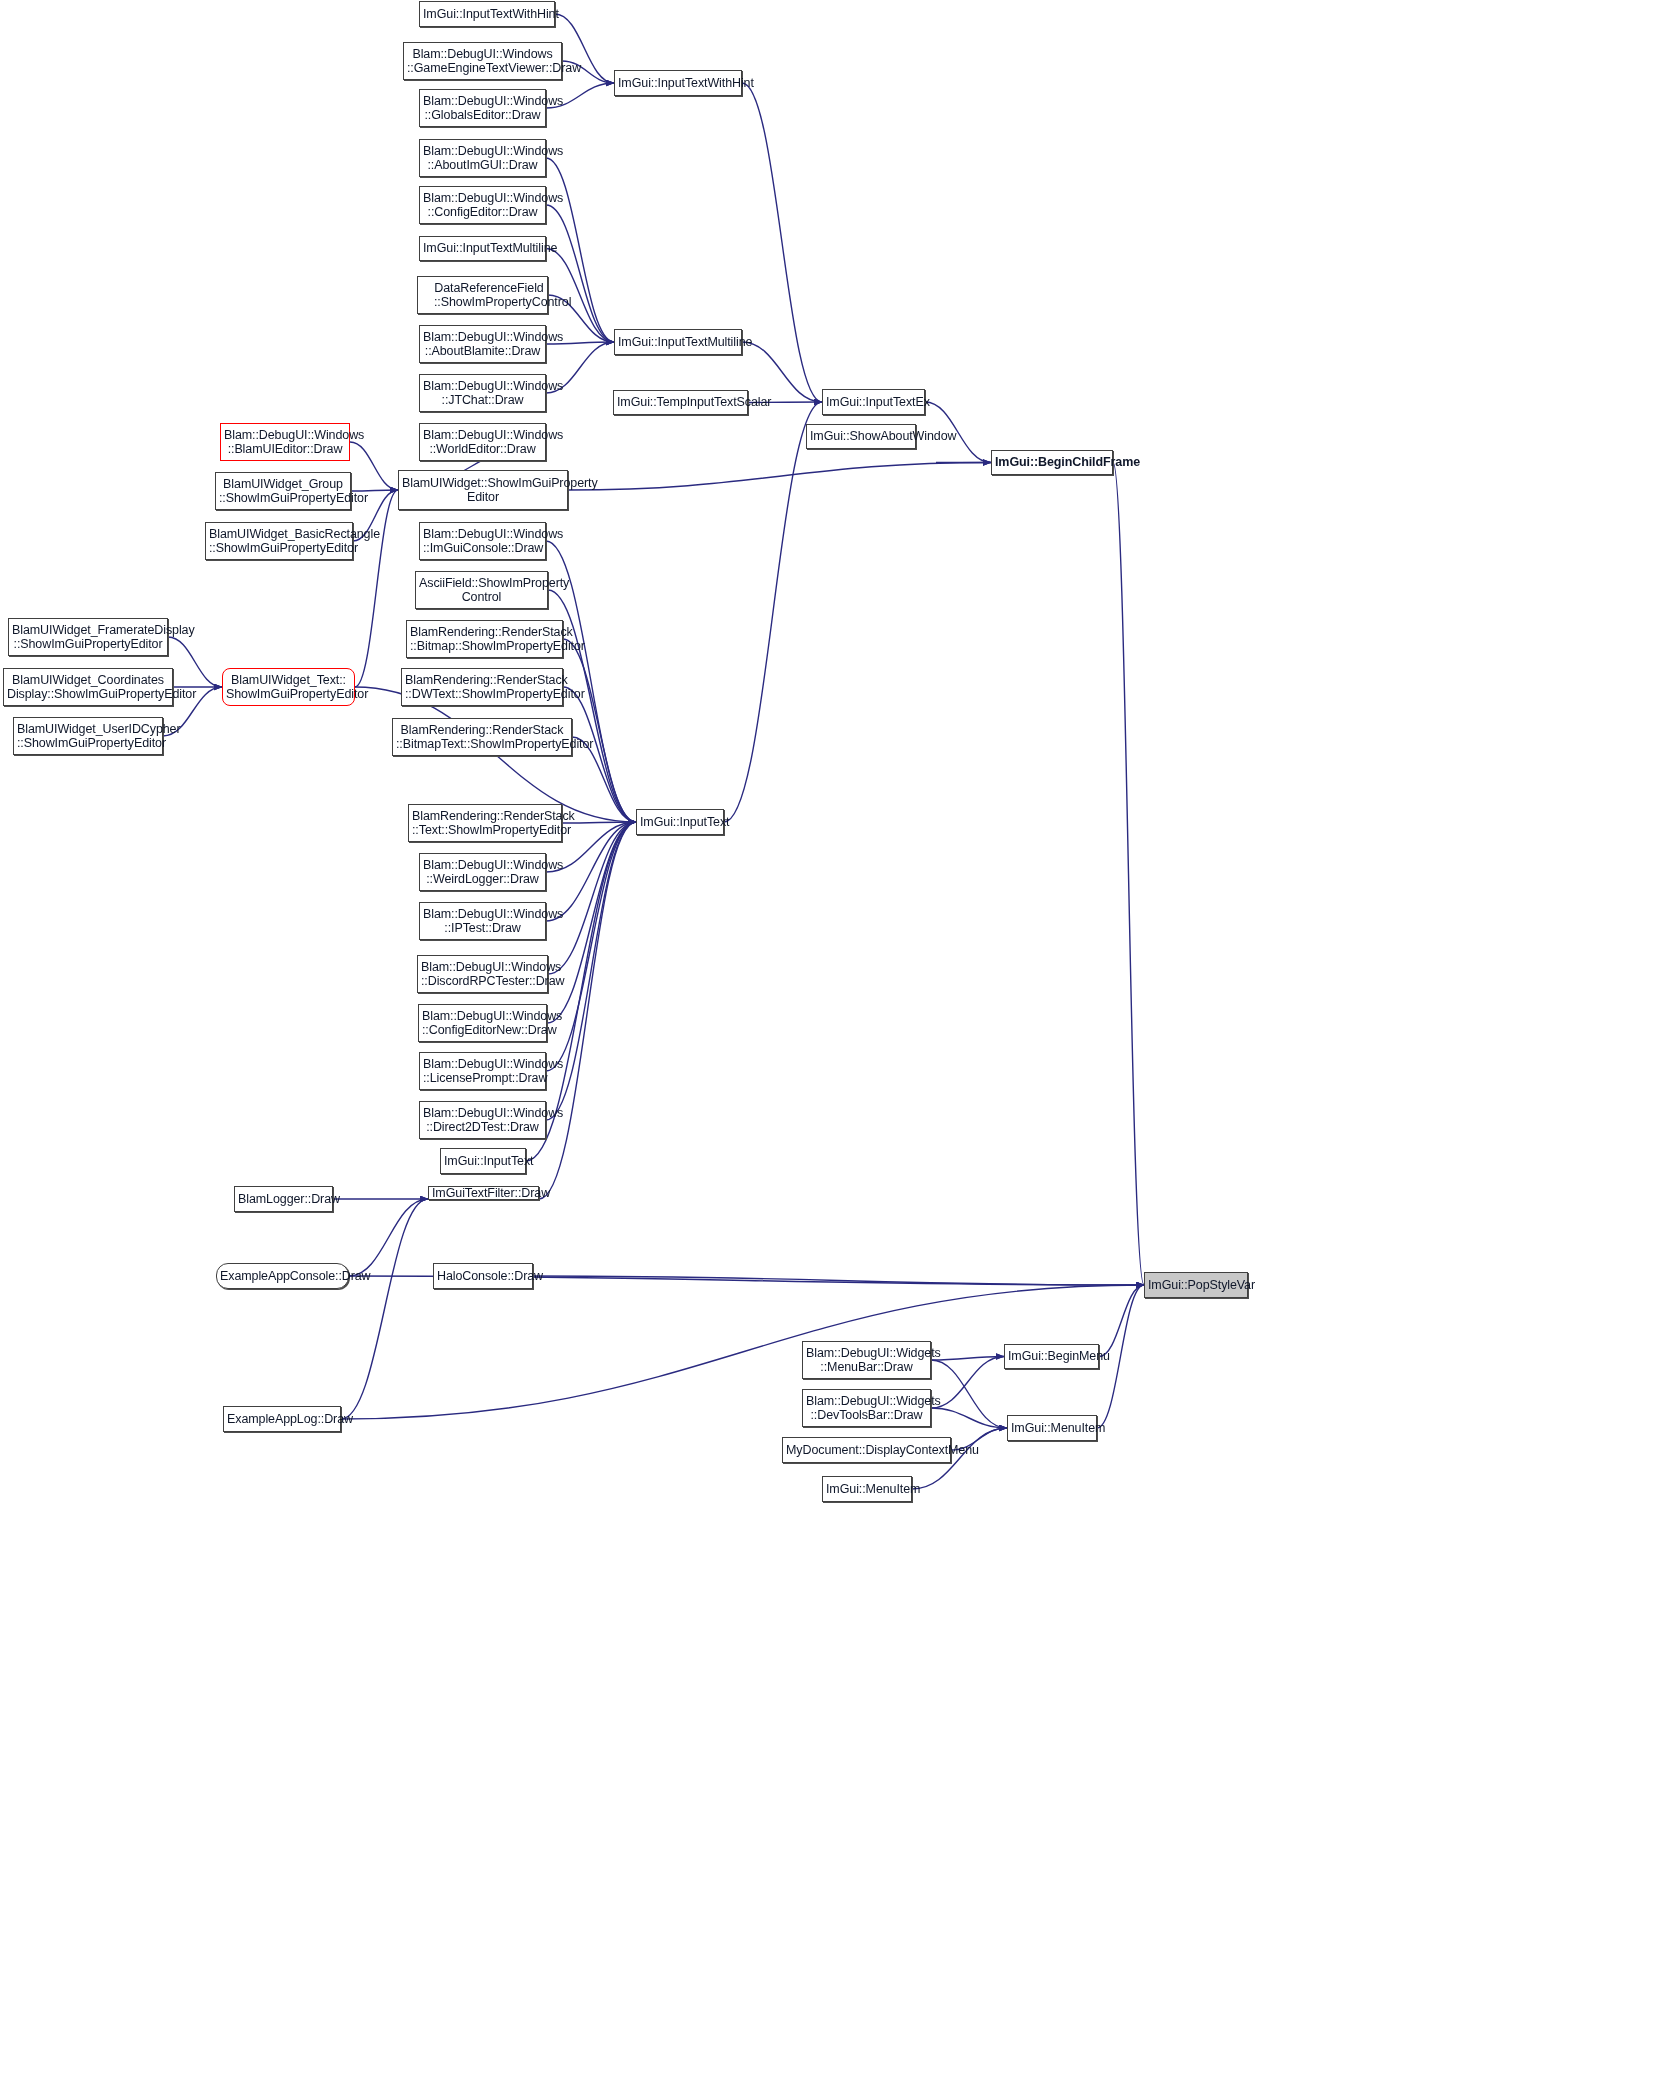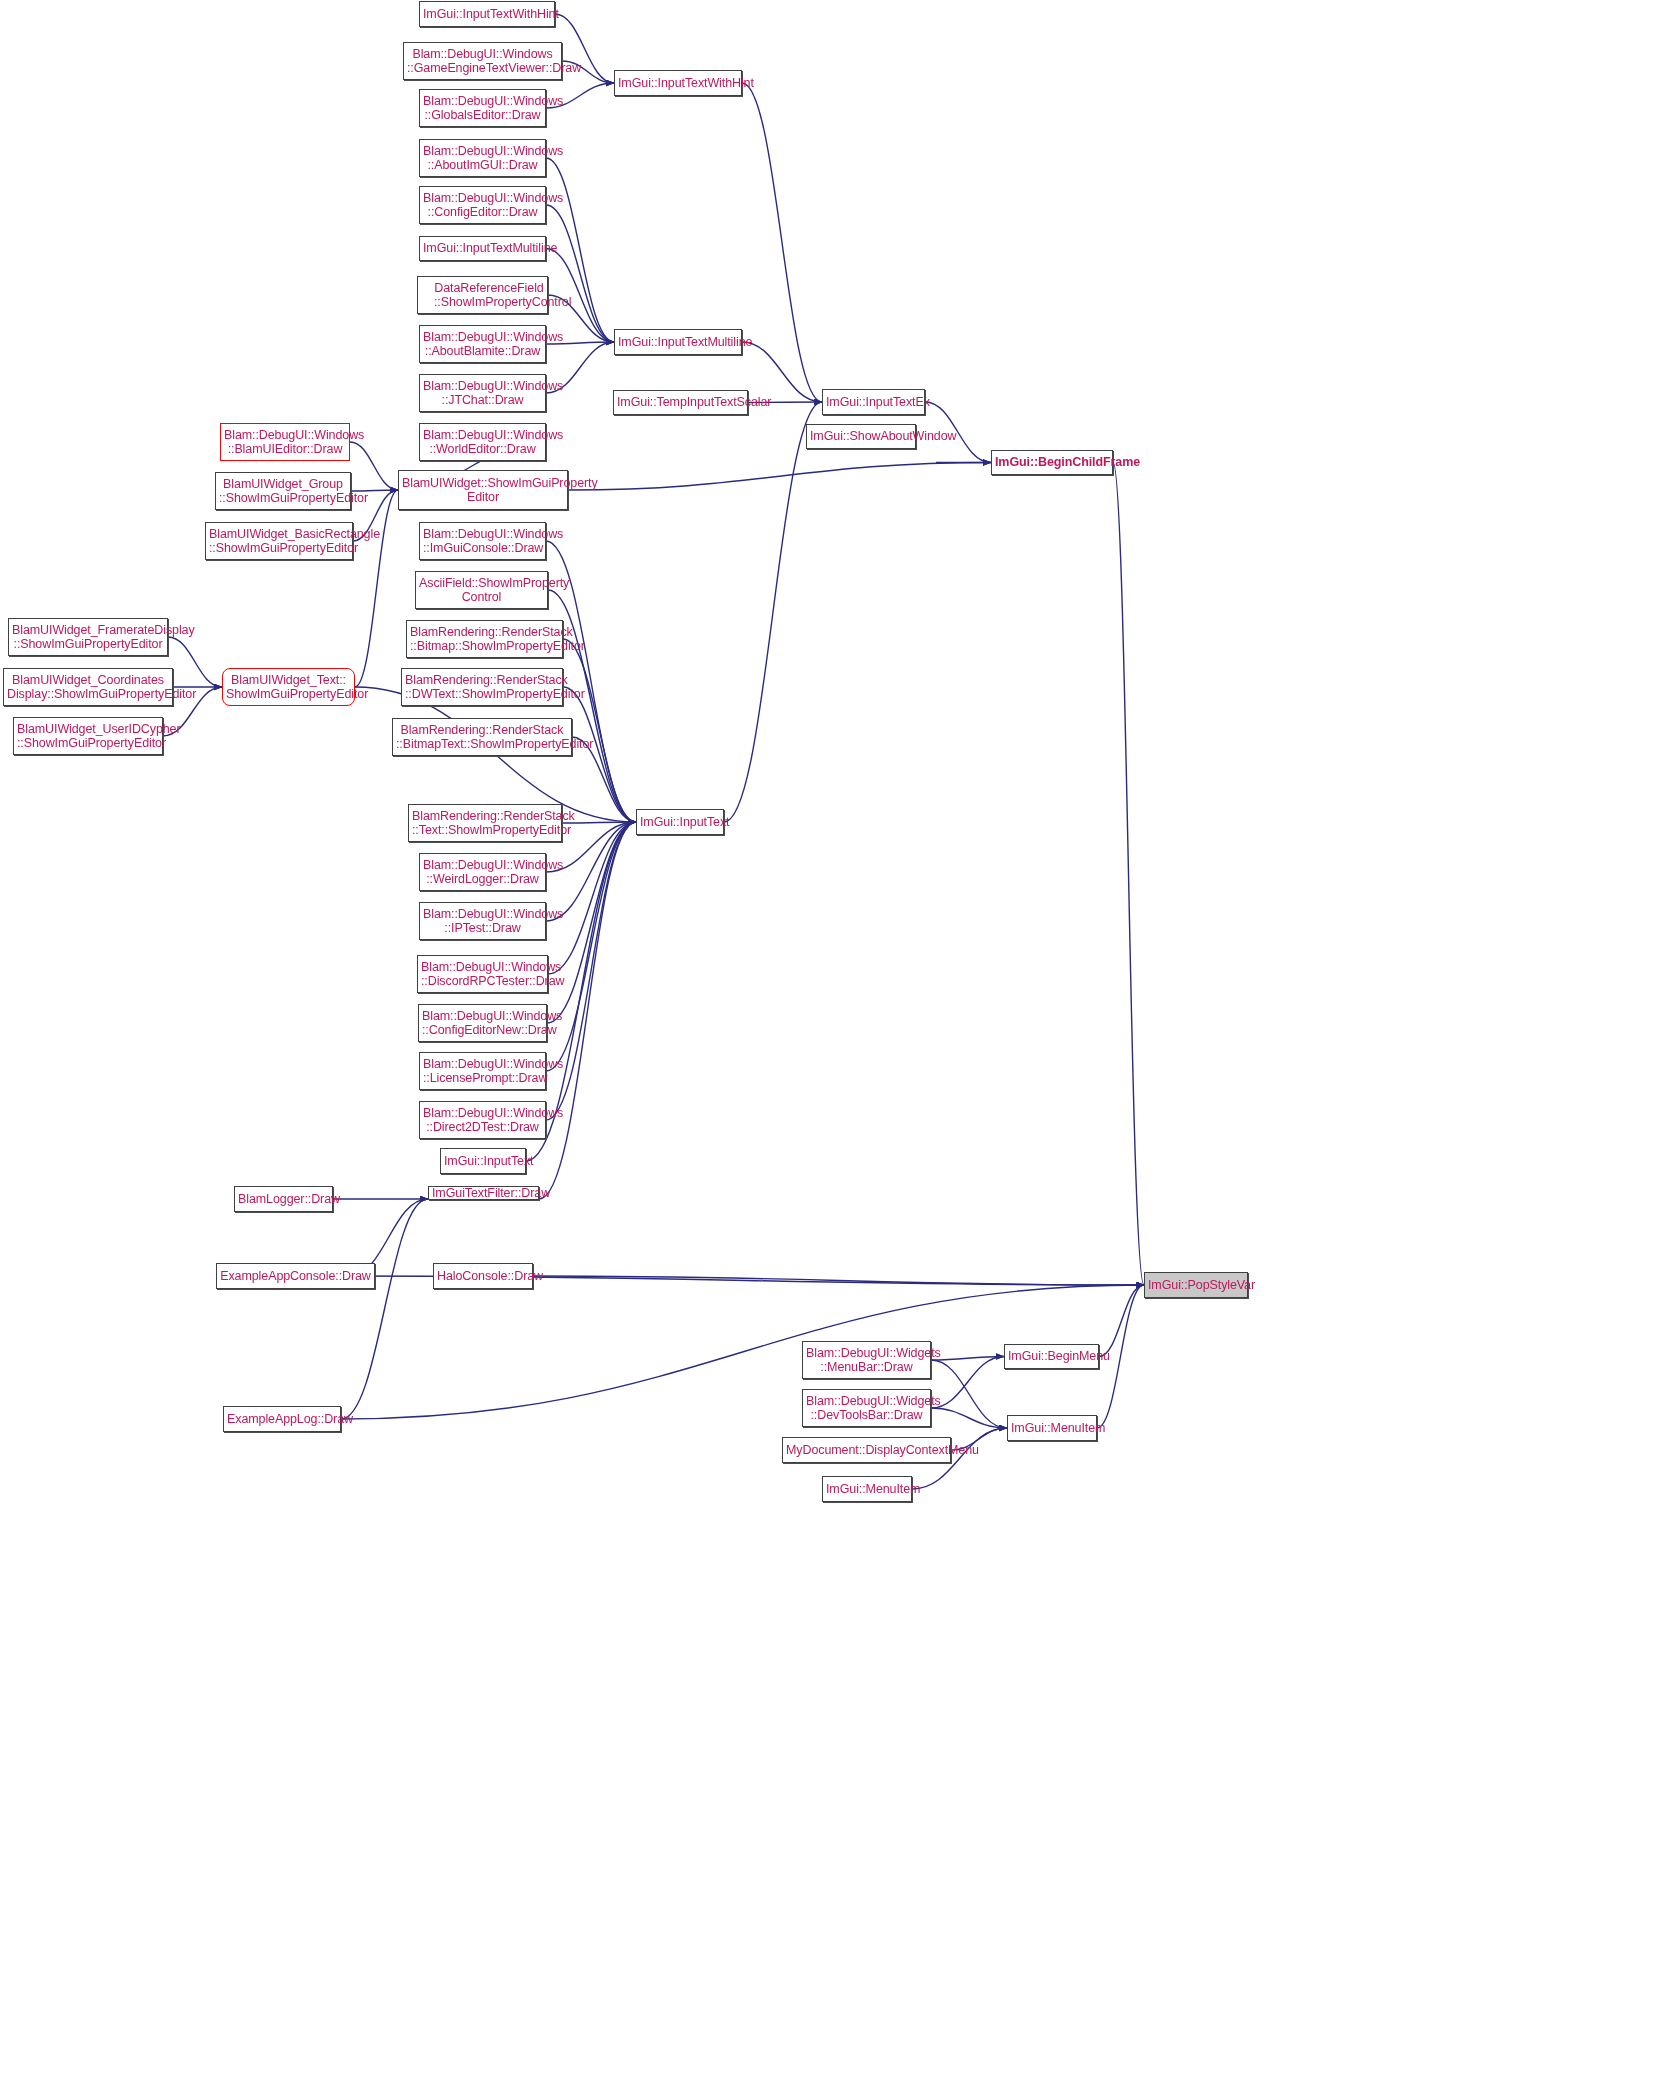--- a/index.html
+++ b/index.html
@@ -28,21 +28,21 @@
     box-sizing: border-box;
     display: flex;
     align-items: center;
     justify-content: center;
     text-align: center;
     background: #ffffff;
     border: 1px solid #404040;
     box-shadow: 1px 1px 0 0 #4d4d4d;
     font-size: 12.5px;
     line-height: 14.5px;
-    color: #be185d;
+    color: #0f172a;
     letter-spacing: -0.1px;
     padding: 0 3px;
     white-space: pre-line;
   }
   .node.highlight {
     border: 1px solid #ff0000;
     box-shadow: none;
   }
   .node.current {
     background: #c8c8c8;
@@ -183,21 +183,21 @@
 ::DiscordRPCTester::Draw</span></div>
       <div class="node" style="left: 418px; top: 1004px; width: 129px; height: 38px;"><span class="node-label">Blam::DebugUI::Windows
 ::ConfigEditorNew::Draw</span></div>
       <div class="node" style="left: 419px; top: 1052px; width: 127px; height: 38px;"><span class="node-label">Blam::DebugUI::Windows
 ::LicensePrompt::Draw</span></div>
       <div class="node" style="left: 419px; top: 1101px; width: 127px; height: 38px;"><span class="node-label">Blam::DebugUI::Windows
 ::Direct2DTest::Draw</span></div>
       <div class="node" style="left: 440px; top: 1148px; width: 86px; height: 26px;"><span class="node-label">ImGui::InputText</span></div>
       <div class="node" style="left: 428px; top: 1186px; width: 111px; height: 14px;"><span class="node-label">ImGuiTextFilter::Draw</span></div>
       <div class="node" style="left: 234px; top: 1186px; width: 99px; height: 26px;"><span class="node-label">BlamLogger::Draw</span></div>
-      <div class="node" style="left: 216px; top: 1263px; width: 159px; height: 26px;"><span class="node-label">ExampleAppConsole::Draw</span></div>
+      <div class="node" style="left: 216px; top: 1263px; width: 133px; height: 26px; border-radius: 12px;"><span class="node-label">ExampleAppConsole::Draw</span></div>
       <div class="node" style="left: 433px; top: 1263px; width: 100px; height: 26px;"><span class="node-label">HaloConsole::Draw</span></div>
       <div class="node current" style="left: 1144px; top: 1272px; width: 104px; height: 26px;"><span class="node-label">ImGui::PopStyleVar</span></div>
       <div class="node" style="left: 802px; top: 1341px; width: 129px; height: 38px;"><span class="node-label">Blam::DebugUI::Widgets
 ::MenuBar::Draw</span></div>
       <div class="node" style="left: 1004px; top: 1344px; width: 95px; height: 25px;"><span class="node-label">ImGui::BeginMenu</span></div>
       <div class="node" style="left: 802px; top: 1389px; width: 129px; height: 38px;"><span class="node-label">Blam::DebugUI::Widgets
 ::DevToolsBar::Draw</span></div>
       <div class="node" style="left: 1007px; top: 1415px; width: 90px; height: 26px;"><span class="node-label">ImGui::MenuItem</span></div>
       <div class="node" style="left: 782px; top: 1437px; width: 169px; height: 26px;"><span class="node-label">MyDocument::DisplayContextMenu</span></div>
       <div class="node" style="left: 223px; top: 1406px; width: 118px; height: 26px;"><span class="node-label">ExampleAppLog::Draw</span></div>

